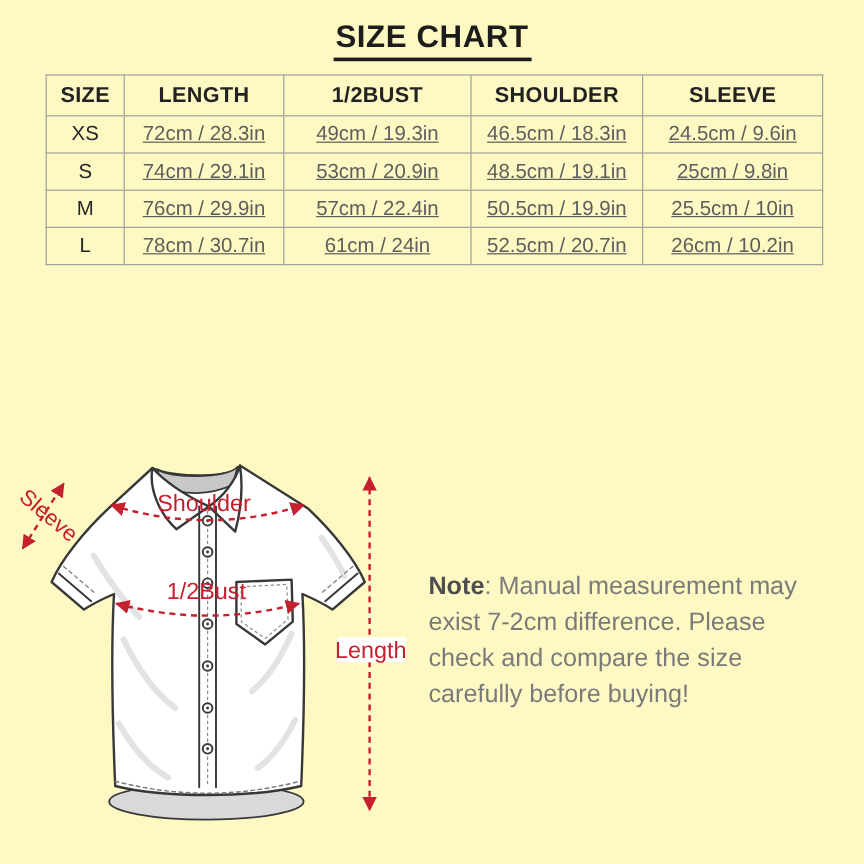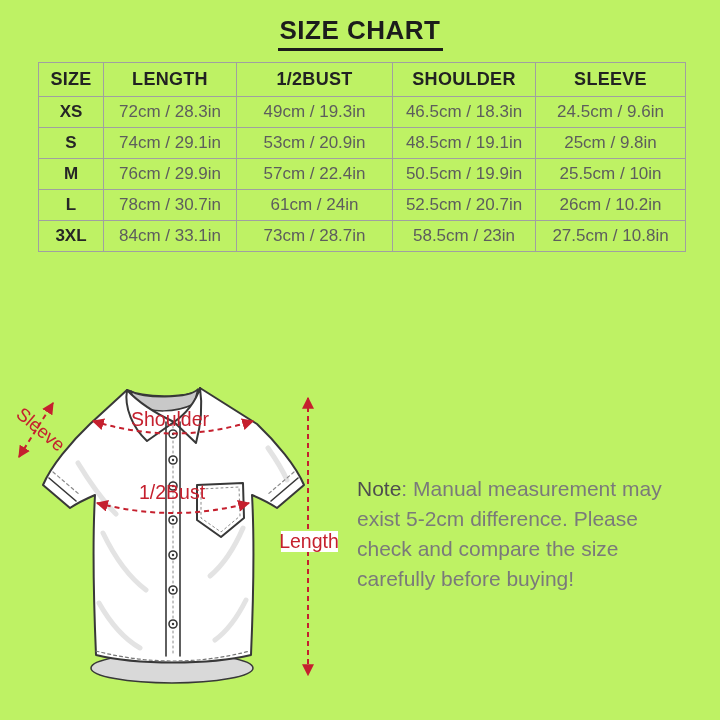--- a/index.html
+++ b/index.html
@@ -1,47 +1,47 @@
 <!DOCTYPE html>
 <html><head>
 <meta charset="utf-8">
 <style>
   * { margin:0; padding:0; box-sizing:border-box; }
   html,body { background:#ffffff; }
   .page {
-    position:relative; width:720px; height:720px; background:#bef264;
+    position:relative; width:720px; height:720px; background:#fef9c3;
     font-family:"Liberation Sans", sans-serif; overflow:hidden;
   }
   
   .title-wrap { position:absolute; top:15px; left:0; width:100%; text-align:center; }
   .title-wrap span {
     display:inline-block; font-size:26px; font-weight:bold; color:#1c1c1c;
     letter-spacing:.5px; border-bottom:3px solid #1c1c1c; padding:0 2px 2px 2px;
   }
   
   table.size-table {
     position:absolute; left:38px; top:62px; width:647px;
     border-collapse:collapse; table-layout:fixed;
   }
   .size-table th, .size-table td {
     border:1px solid #a0a0a0; text-align:center; vertical-align:middle;
     font-size:17px; padding:0;
   }
   .size-table thead th { height:34px; font-size:18px; color:#222; letter-spacing:.3px; }
-  .size-table tbody th { height:31px; color:#262626; font-weight:bold; }
-  .size-table tbody td { height:31px; color:#5d5d5d; font-weight:normal; }
+  .size-table tbody th { height:31px; color:#262626; font-weight:normal; }
+  .size-table tbody td { height:31px; color:#5d5d5d; font-weight:normal;text-decoration:underline; }
   
   .shirt-svg { position:absolute; left:0; top:368px; width:350px; height:348px; }
   .shirt-svg text { font-family:"Liberation Sans", sans-serif; }
   
   .note {
     position:absolute; left:357px; top:474px; width:310px;
     font-size:21px; line-height:30px; color:#7a7a7a;
   }
-  .note b { color:#4e4e4e; font-weight:normal; }
+  .note b { color:#4e4e4e; font-weight:bold; }
 </style>
 </head>
 <body>
 
 <div class="page">
 
   <div class="title-wrap">
     <span>SIZE CHART</span>
   </div>
 
@@ -83,27 +83,20 @@
         <td>57cm / 22.4in</td>
         <td>50.5cm / 19.9in</td>
         <td>25.5cm / 10in</td>
       </tr>
       <tr>
         <th>L</th>
         <td>78cm / 30.7in</td>
         <td>61cm / 24in</td>
         <td>52.5cm / 20.7in</td>
         <td>26cm / 10.2in</td>
-      </tr>
-      <tr>
-        <th>3XL</th>
-        <td>84cm / 33.1in</td>
-        <td>73cm / 28.7in</td>
-        <td>58.5cm / 23in</td>
-        <td>27.5cm / 10.8in</td>
       </tr>
     </tbody>
   </table>
 
   <svg class="shirt-svg" viewBox="0 0 350 348" xmlns="http://www.w3.org/2000/svg">
     <defs>
       <marker id="arr" viewBox="0 0 10 10" refX="9" refY="5" markerWidth="6" markerHeight="6" orient="auto-start-reverse">
         <path d="M0,0 L10,5 L0,10 Z" fill="#c5202e"></path>
       </marker>
     </defs>
@@ -179,15 +172,15 @@
     </g>
     <rect x="281" y="163" width="57" height="21" fill="#ffffff"></rect>
     <g fill="#c5202e" font-size="19.5" font-weight="normal">
       <text x="170" y="58" text-anchor="middle">Shoulder</text>
       <text x="172" y="131" text-anchor="middle">1/2Bust</text>
       <text x="309" y="180" text-anchor="middle">Length</text>
       <text transform="translate(15,48) rotate(40)" font-size="18.5">Sleeve</text>
     </g>
   </svg>
 
-  <p class="note"><b>Note</b><span>: Manual measurement may exist 5-2cm difference. Please check and compare the size carefully before buying!</span></p>
+  <p class="note"><b>Note</b><span>: Manual measurement may exist 7-2cm difference. Please check and compare the size carefully before buying!</span></p>
 
 </div>
 
 </body></html>

